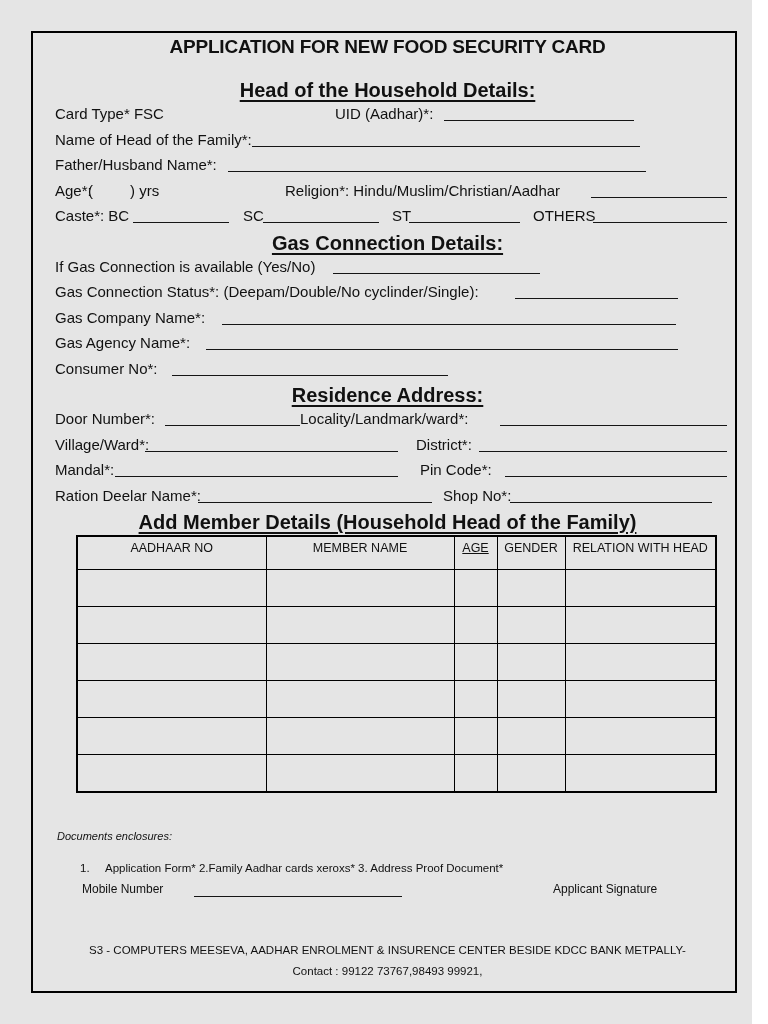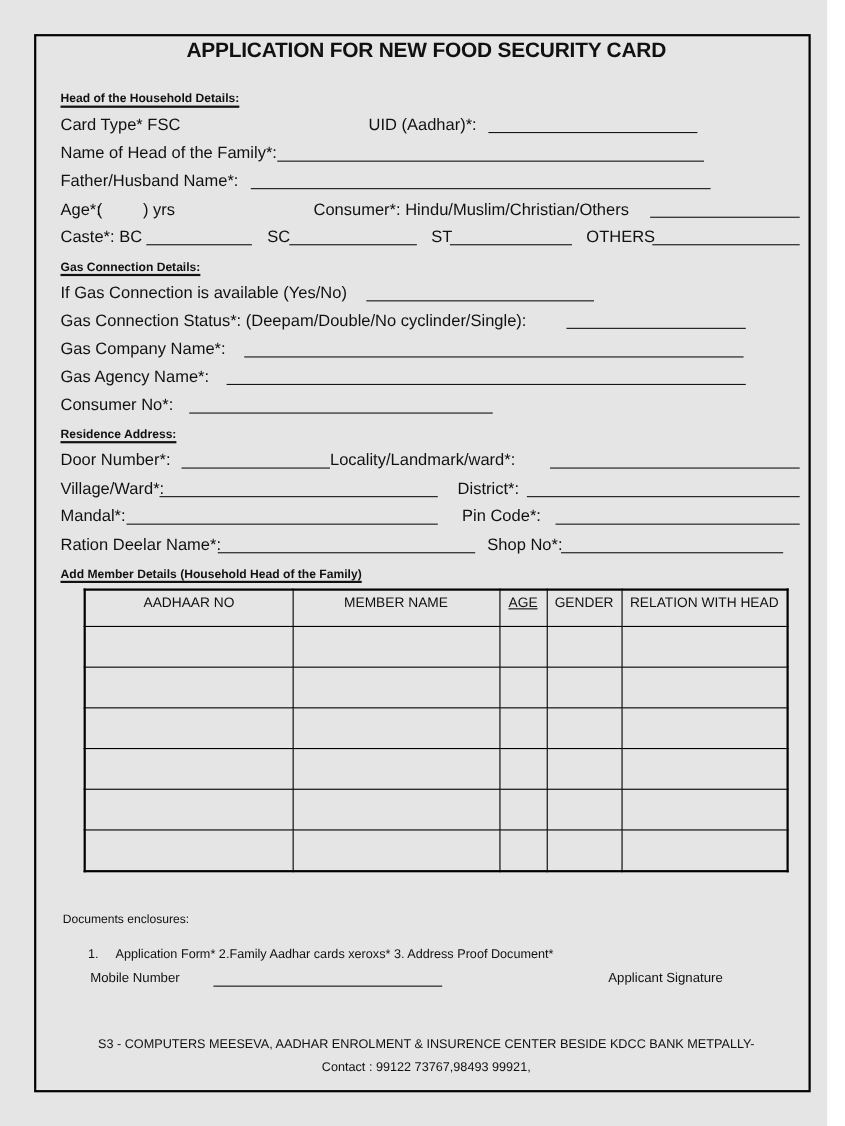--- a/index.html
+++ b/index.html
@@ -2,37 +2,37 @@
 <html><head>
 <meta charset="utf-8">
 <style>
   html,body{margin:0;padding:0;background:#ffffff;}
   .page{position:relative;width:752px;height:1024px;background:#e5e5e5;overflow:hidden;
         font-family:"Liberation Sans",sans-serif;color:#111;}
   .sheet{position:absolute;left:31px;top:31px;width:706px;height:962px;
          border:2px solid #000;box-sizing:border-box;padding:0 15px 0 22px;}
   .title{margin-top:2px;text-align:center;font-size:19px;font-weight:bold;
          letter-spacing:-0.2px;line-height:24px;}
-  .sec-h{margin-top:3px;font-size:11px;font-weight:bold;line-height:22px;}
+  .sec-h{margin-top:3px;font-size:20px;font-weight:bold;line-height:22px;text-align:center;}
   .sec-h span{text-decoration:underline;text-underline-offset:3px;text-decoration-thickness:1.5px;}
   .sec-h.first{margin-top:20px;}
   .row{position:relative;height:25.5px;line-height:25.5px;font-size:15px;white-space:nowrap;}
   .lbl{position:absolute;top:0;}
   .fl{position:absolute;top:3px;height:16px;border-bottom:1.6px solid #151515;}
   
   .members{margin-top:2px;margin-left:3px;width:639px;border-collapse:collapse;
            table-layout:fixed;}
   .members th,.members td{border:1.5px solid #000;padding:0;}
   .members th{height:33px;font-size:12.5px;font-weight:normal;text-align:center;
               vertical-align:top;padding-top:4px;box-sizing:border-box;}
   .members td{height:36px;}
   .members .c0{width:189px;} .members .c1{width:188px;} .members .c2{width:43px;text-decoration:underline;}
   .members .c3{width:68px;} .members .c4{width:151px;}
   .members{border:2px solid #000;margin-left:21px;}
-  .encl-h{margin-top:36px;margin-left:2px;font-size:11px;line-height:14px;}
+  .encl-h{margin-top:36px;margin-left:2px;font-size:11px;line-height:14px;font-style:italic;}
   .encl-list{position:relative;margin-top:18px;height:14px;font-size:11.5px;line-height:14px;}
   .mobile-row{position:relative;margin-top:4px;height:21px;line-height:21px;font-size:12px;}
   .footer{margin-top:40px;text-align:center;font-size:11.5px;line-height:21px;}
 </style>
 </head>
 <body>
 
 <div class="page">
   <div class="sheet">
 
@@ -51,21 +51,21 @@
       <span class="fl" style="left:197px;width:388px"></span>
     </div>
     <div class="row">
       <span class="lbl" style="left:0">Father/Husband Name*:</span>
       <span class="fl" style="left:173px;width:418px"></span>
     </div>
     <div class="row">
       <span class="lbl" style="left:0">Age*:</span>
       <span class="lbl" style="left:33px">(</span>
       <span class="lbl" style="left:75px">) yrs</span>
-      <span class="lbl" style="left:230px">Consumer*: Hindu/Muslim/Christian/Others</span>
+      <span class="lbl" style="left:230px">Religion*: Hindu/Muslim/Christian/Aadhar</span>
       <span class="fl" style="left:536px;width:136px"></span>
     </div>
     <div class="row">
       <span class="lbl" style="left:0">Caste*: BC</span>
       <span class="fl" style="left:78px;width:96px"></span>
       <span class="lbl" style="left:188px">SC</span>
       <span class="fl" style="left:208px;width:116px"></span>
       <span class="lbl" style="left:337px">ST</span>
       <span class="fl" style="left:354px;width:111px"></span>
       <span class="lbl" style="left:478px">OTHERS</span>

